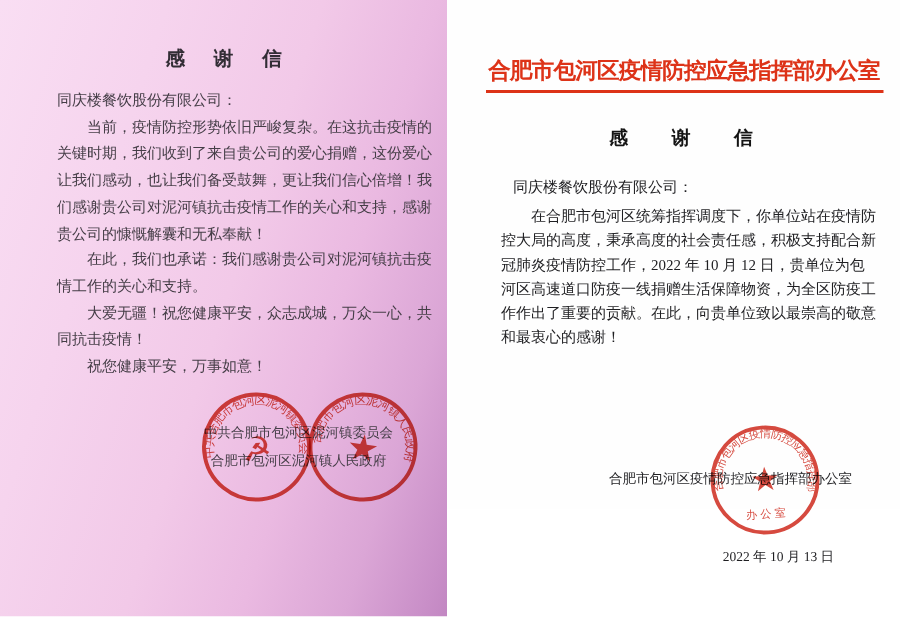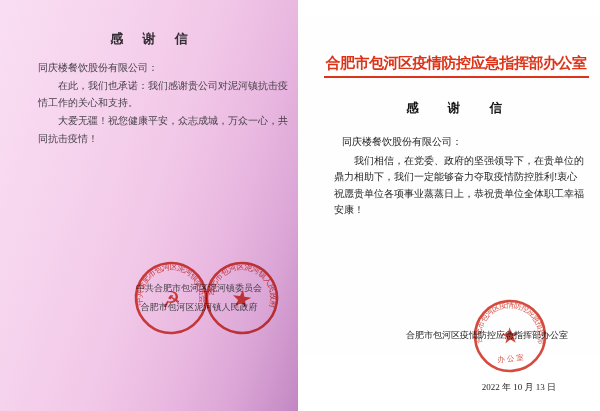--- a/index.html
+++ b/index.html
@@ -12,21 +12,21 @@
     color:#453e47;}
   .left-title{position:absolute;top:30px;left:0;width:100%;text-align:center;
     font-size:13px;font-weight:bold;letter-spacing:8px;text-indent:8px;color:#322d35;}
   .left-body{position:absolute;top:59px;left:38px;width:250px;font-size:10px;line-height:17.7px;}
   .left-body .salutation{margin:0;}
   .left-body p{margin:0;text-indent:2em;}
   .left-sign{position:absolute;top:279px;left:118px;width:162px;text-align:center;
     font-size:9px;line-height:18.8px;color:#453e47;}
 
   
-  .right-letter{position:absolute;left:298px;top:16px;width:302px;height:339px;background:#fefefe;color:#1f1f22;}
+  .right-letter{position:absolute;left:298px;top:0;width:302px;height:339px;background:#fefefe;color:#1f1f22;}
   .right-header{position:absolute;top:38px;left:0;width:100%;text-align:center;}
   .right-header span{display:inline-block;font-size:15px;font-weight:bold;letter-spacing:-0.5px;
     color:#dd3318;border-bottom:2px solid #dd3318;padding:0 2px 3px 2px;margin-left:14px;}
   .right-title{position:absolute;top:84px;left:0;width:100%;text-align:center;
     font-size:12.5px;font-weight:bold;letter-spacing:13px;text-indent:13px;color:#141414;padding-left:10px;box-sizing:border-box;}
   .right-body{position:absolute;top:118px;left:36px;width:250px;font-size:10px;line-height:16.2px;}
   .right-body .salutation{margin:0;padding-left:8px;}
   .right-body p{margin:3px 0 0 0;text-indent:2em;}
   .right-sign{position:absolute;top:313px;left:0;width:270px;text-align:right;font-size:9px;}
   .right-date{position:absolute;top:333px;left:138px;width:120px;text-align:right;font-size:9px;margin-top:32px;}
@@ -41,22 +41,24 @@
 </head>
 <body>
 
 <div class="scene">
 
   <div class="left-letter">
     <div class="left-title">感 谢 信</div>
 
     <div class="left-body">
       <div class="salutation">同庆楼餐饮股份有限公司：</div>
+      <p>当前，疫情防控形势依旧严峻复杂。在这抗击疫情的关键时期，我们收到了来自贵公司的爱心捐赠，这份爱心让我们感动，也让我们备受鼓舞，更让我们信心倍增！我们感谢贵公司对泥河镇抗击疫情工作的关心和支持，感谢贵公司的慷慨解囊和无私奉献！</p>
       <p>在此，我们也承诺：我们感谢贵公司对泥河镇抗击疫情工作的关心和支持。</p>
       <p>大爱无疆！祝您健康平安，众志成城，万众一心，共同抗击疫情！</p>
+      <p>祝您健康平安，万事如意！</p>
     </div>
 
     <div class="left-sign">
       <div>中共合肥市包河区泥河镇委员会</div>
       <div>合肥市包河区泥河镇人民政府</div>
     </div>
 
     <svg class="stamp stamp-a" viewBox="0 0 76 76">
       <circle cx="38" cy="38" r="35" fill="none" stroke="#cf2a1d" stroke-width="2.6"></circle>
       <path id="arcA" d="M 10 46 A 29 29 0 1 1 66 46" fill="none"></path>
@@ -74,21 +76,21 @@
 
   <div class="right-letter">
     <div class="right-header">
       <span>合肥市包河区疫情防控应急指挥部办公室</span>
     </div>
 
     <div class="right-title">感 谢 信</div>
 
     <div class="right-body">
       <div class="salutation">同庆楼餐饮股份有限公司：</div>
-      <p>我们相信，在党委、政府的坚强领导下，在贵单位的鼎力相助下，我们一定能够奋力夺取疫情防控胜利!衷心祝愿贵单位各项事业蒸蒸日上，恭祝贵单位全体职工幸福安康！</p>
+      <p>在合肥市包河区统筹指挥调度下，你单位站在疫情防控大局的高度，秉承高度的社会责任感，积极支持配合新冠肺炎疫情防控工作，2022 年 10 月 12 日，贵单位为包河区高速道口防疫一线捐赠生活保障物资，为全区防疫工作作出了重要的贡献。在此，向贵单位致以最崇高的敬意和最衷心的感谢！</p>
     </div>
 
     <div class="right-sign">合肥市包河区疫情防控应急指挥部办公室</div>
     <div class="right-date">2022 年 10 月 13 日</div>
 
     <svg class="stamp stamp-c" viewBox="0 0 76 76">
       <circle cx="38" cy="38" r="35" fill="none" stroke="#cf2a1d" stroke-width="2.6"></circle>
       <path id="arcC" d="M 10 46 A 29 29 0 1 1 66 46" fill="none"></path>
       <text font-size="7.6"><textPath href="#arcC" startOffset="3" textLength="105">合肥市包河区疫情防控应急指挥部</textPath></text>
       <text x="38" y="45" font-size="22" text-anchor="middle">★</text>

